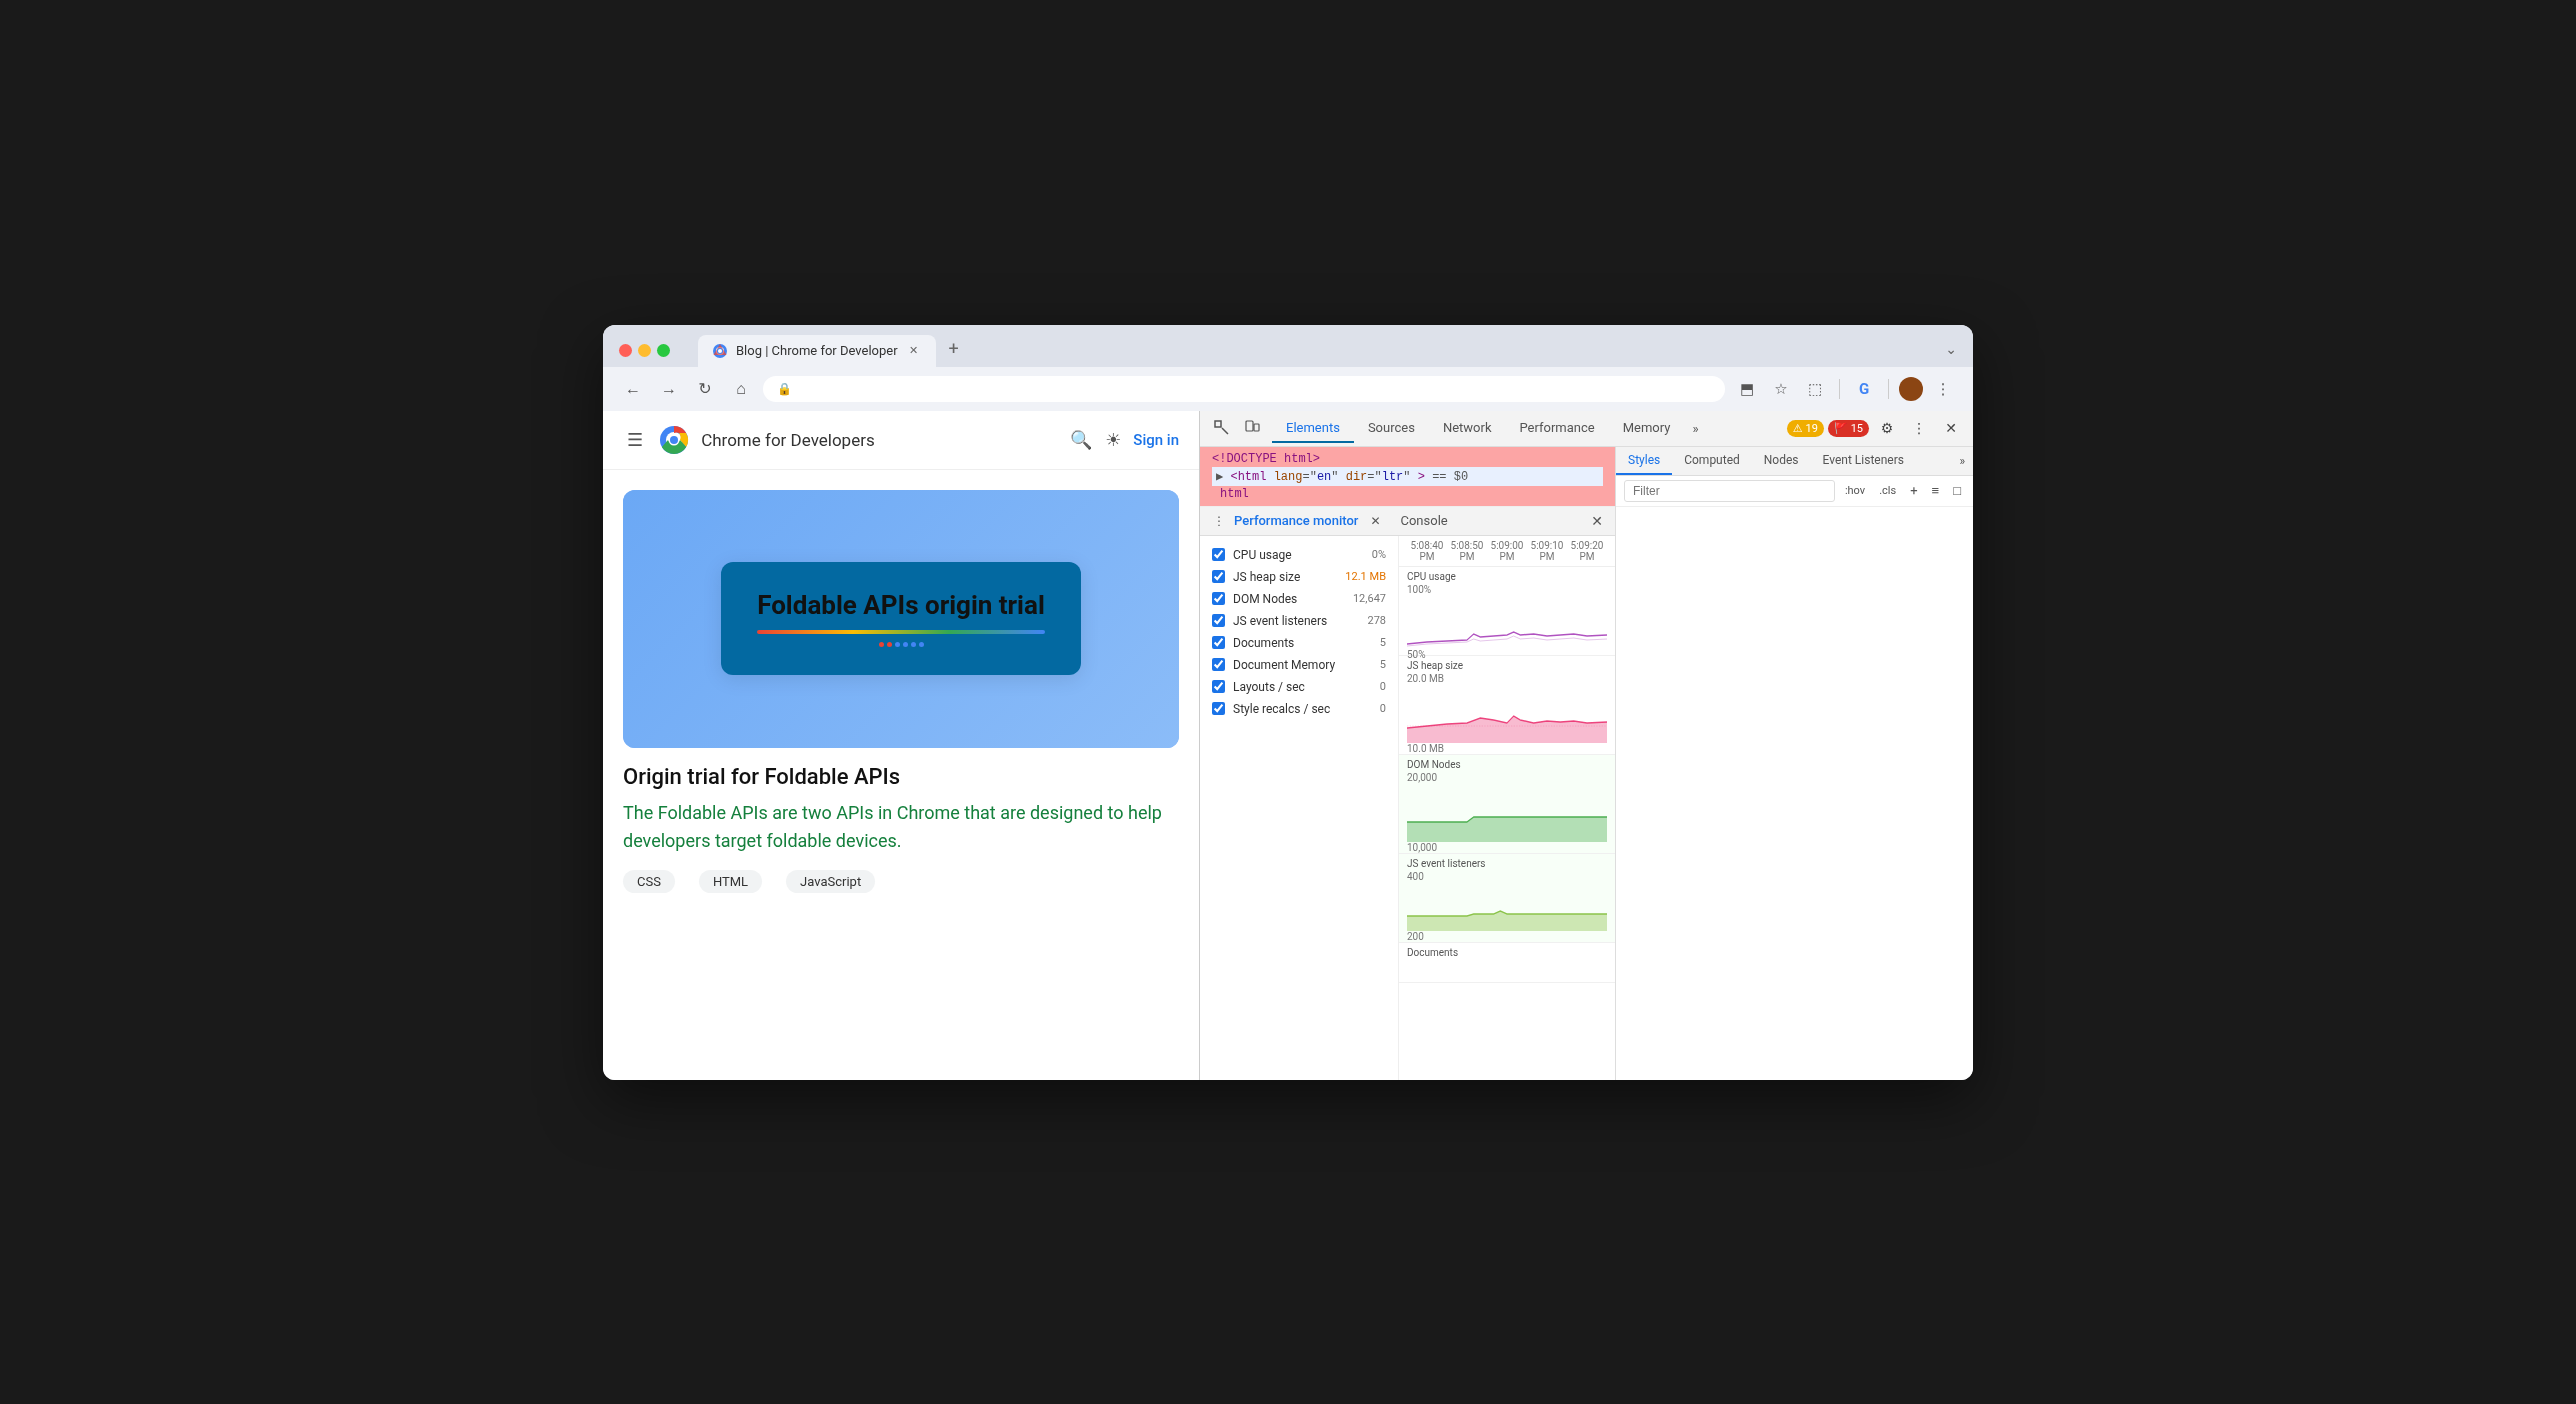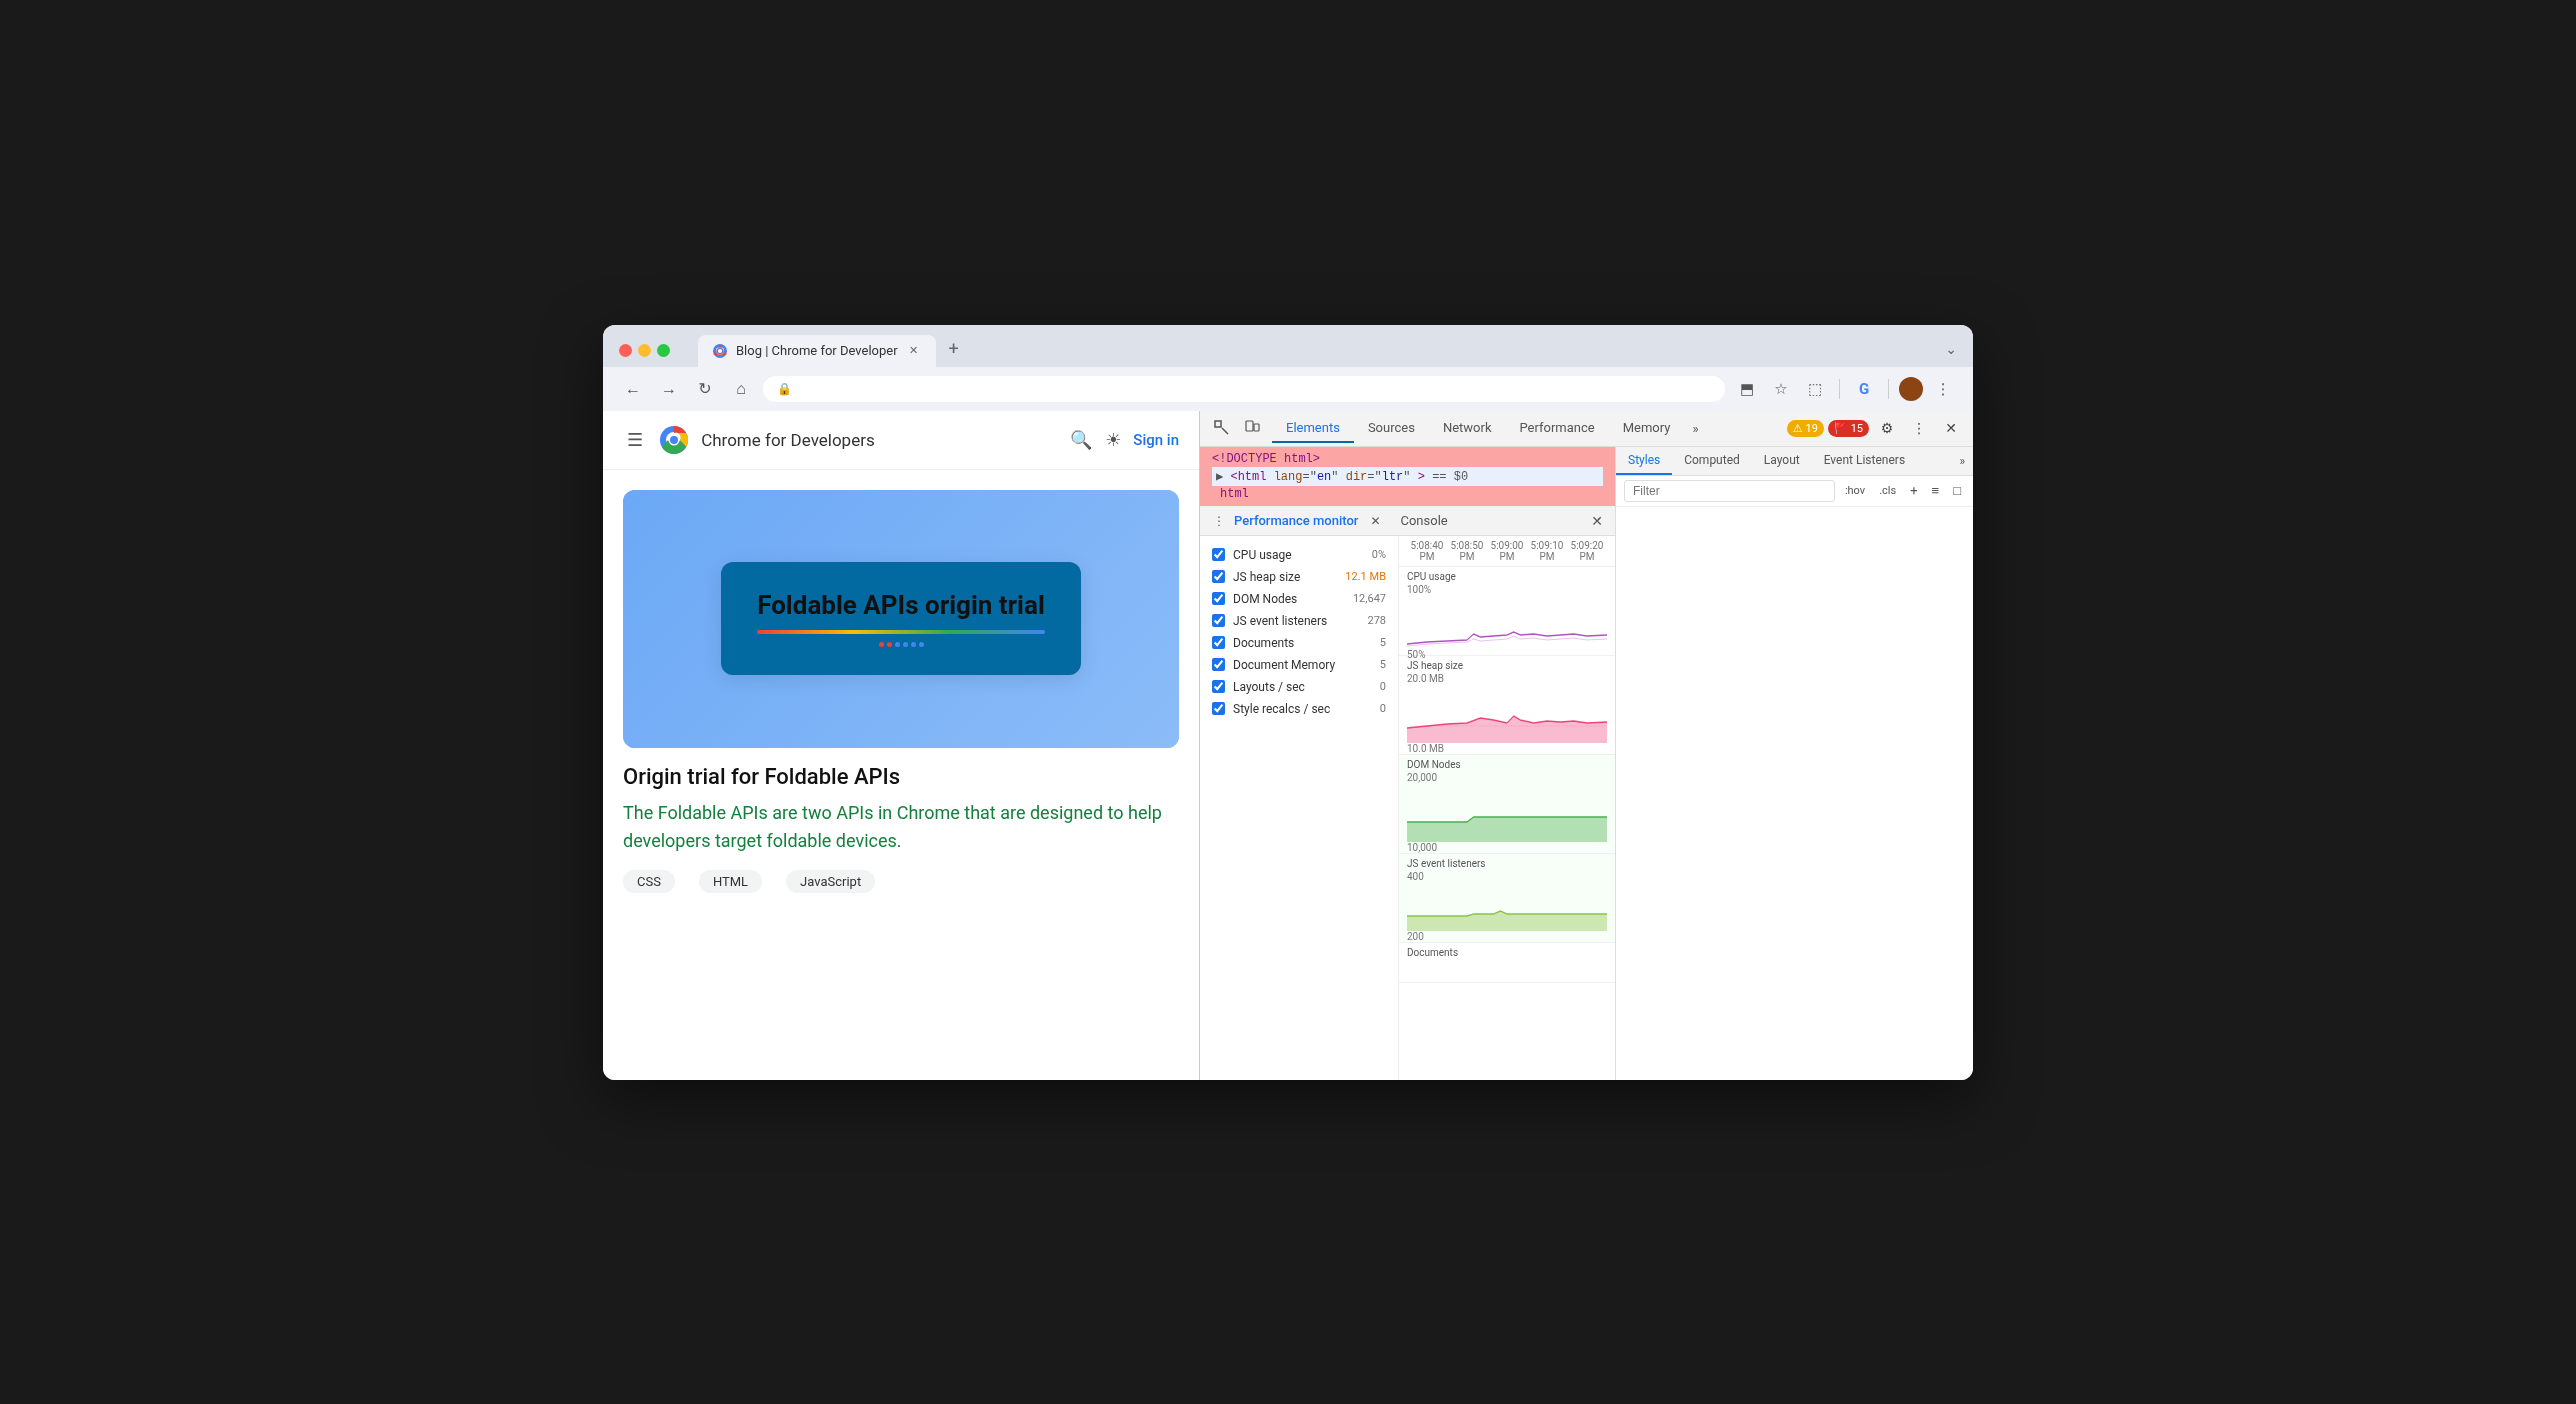--- a/index.html
+++ b/index.html
@@ -960,21 +960,21 @@
               </div>
             </div>
           </div>
 
         </div>
 
         <div class="styles-sidebar">
           <div class="styles-tabs">
             <div class="styles-tab active">Styles</div>
             <div class="styles-tab">Computed</div>
-            <div class="styles-tab">Layout</div>
+            <div class="styles-tab">Nodes</div>
             <div class="styles-tab">Event Listeners</div>
             <div class="styles-tab-more">»</div>
           </div>
           <div class="filter-row">
             <input type="text" class="filter-input" placeholder="Filter" style="">
             <span class="hov-btn">:hov</span>
             <span class="cls-btn">.cls</span>
             <span class="icon-btn-small">+</span>
             <span class="icon-btn-small">≡</span>
             <span class="icon-btn-small">□</span>

